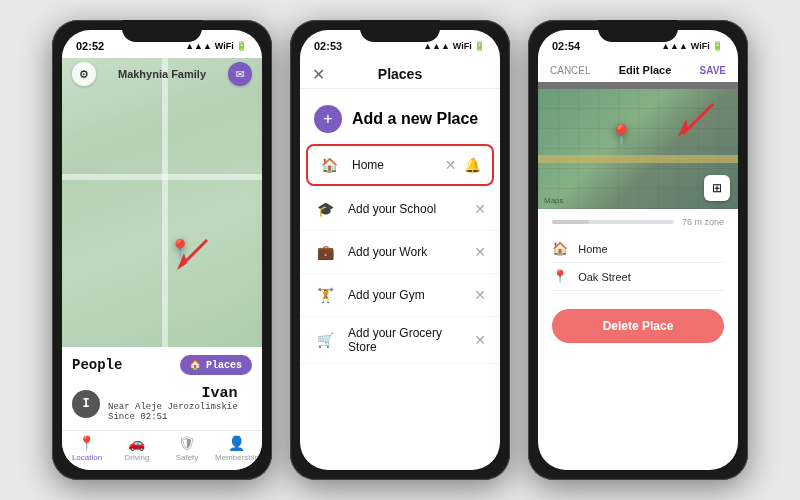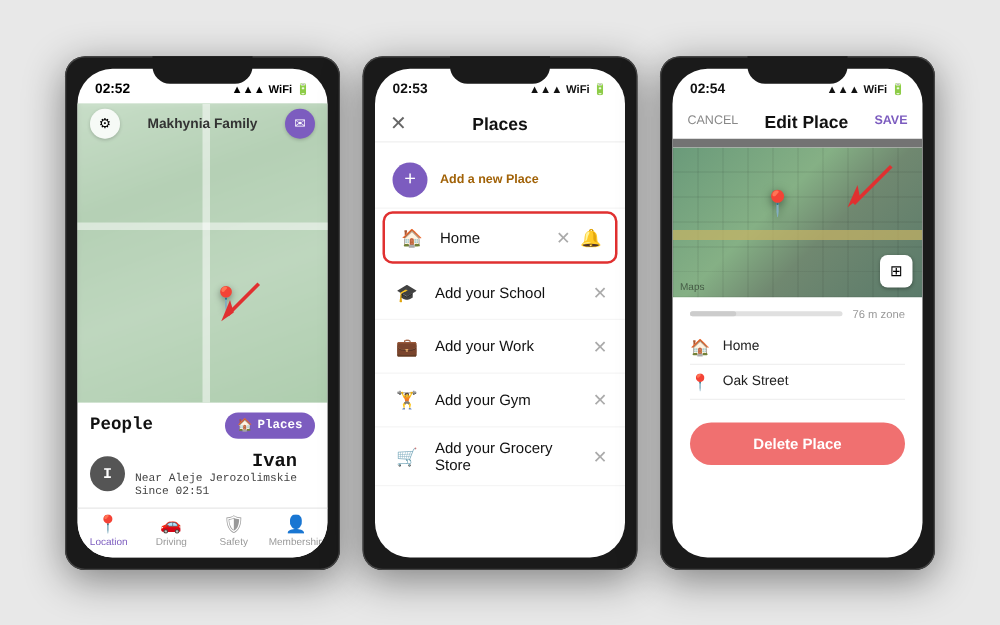--- a/index.html
+++ b/index.html
@@ -11,23 +11,23 @@
       align-items: center;
       justify-content: center;
       gap: 18px;
       font-family: -apple-system, BlinkMacSystemFont, 'Helvetica Neue', sans-serif;
       overflow: hidden;
     }
 
     
     .phone {
       width: 220px;
-      height: 411px;
+      height: 460px;
       background: #1a1a1a;
-      border-radius: 16px;
+      border-radius: 26px;
       padding: 10px;
       box-shadow: 0 8px 32px rgba(0,0,0,0.45), inset 0 0 0 1px #444;
       position: relative;
       flex-shrink: 0;
     }
     .phone-screen {
       width: 100%;
       height: 100%;
       background: #fff;
       border-radius: 28px;
@@ -230,23 +230,23 @@
     }
     .add-icon {
       width: 28px; height: 28px;
       border-radius: 50%;
       background: #7c5cbf;
       color: #fff;
       display: flex; align-items: center; justify-content: center;
       font-size: 16px;
     }
     .add-place-text {
-      font-size: 10px;
+      font-size: 16px;
       font-weight: 600;
-      color: #a16207;
+      color: #000000;
     }
     .place-row {
       display: flex;
       align-items: center;
       padding: 9px 14px;
       border-bottom: 1px solid #f5f5f5;
       gap: 10px;
       position: relative;
     }
     .place-row.highlighted {
@@ -278,21 +278,21 @@
 
     
     .edit-header {
       display: flex;
       align-items: center;
       justify-content: space-between;
       padding: 6px 12px;
       border-bottom: 7px solid #737373;
     }
     .edit-cancel { font-size: 10px; color: #888; }
-    .edit-title { font-size: 14px; font-weight: 700; color: #111; }
+    .edit-title { font-size: 11px; font-weight: 700; color: #111; }
     .edit-save { font-size: 10px; color: #7c5cbf; font-weight: 700; }
     .map-preview {
       height: 120px;
       background: #8ab08a;
       position: relative;
       overflow: hidden;
     }
     .map-preview-aerial {
       width: 100%;
       height: 100%;

